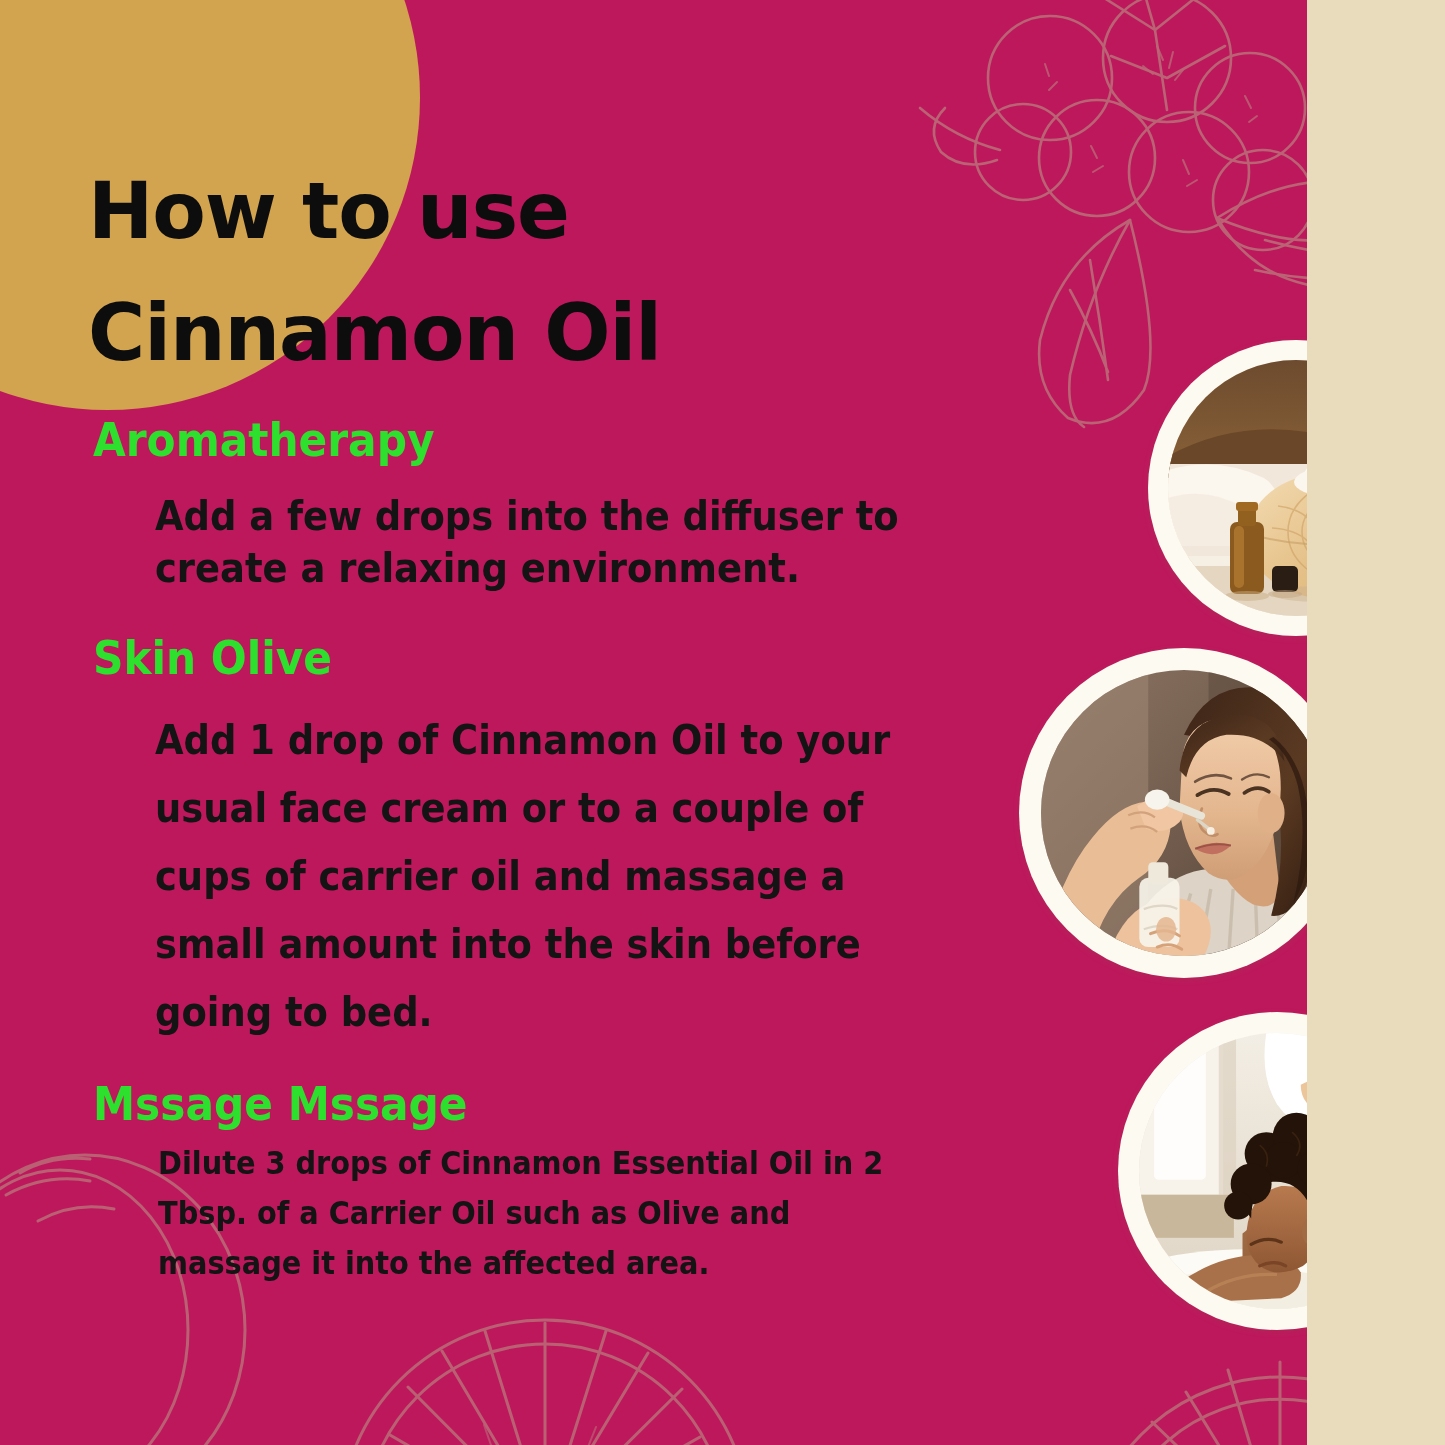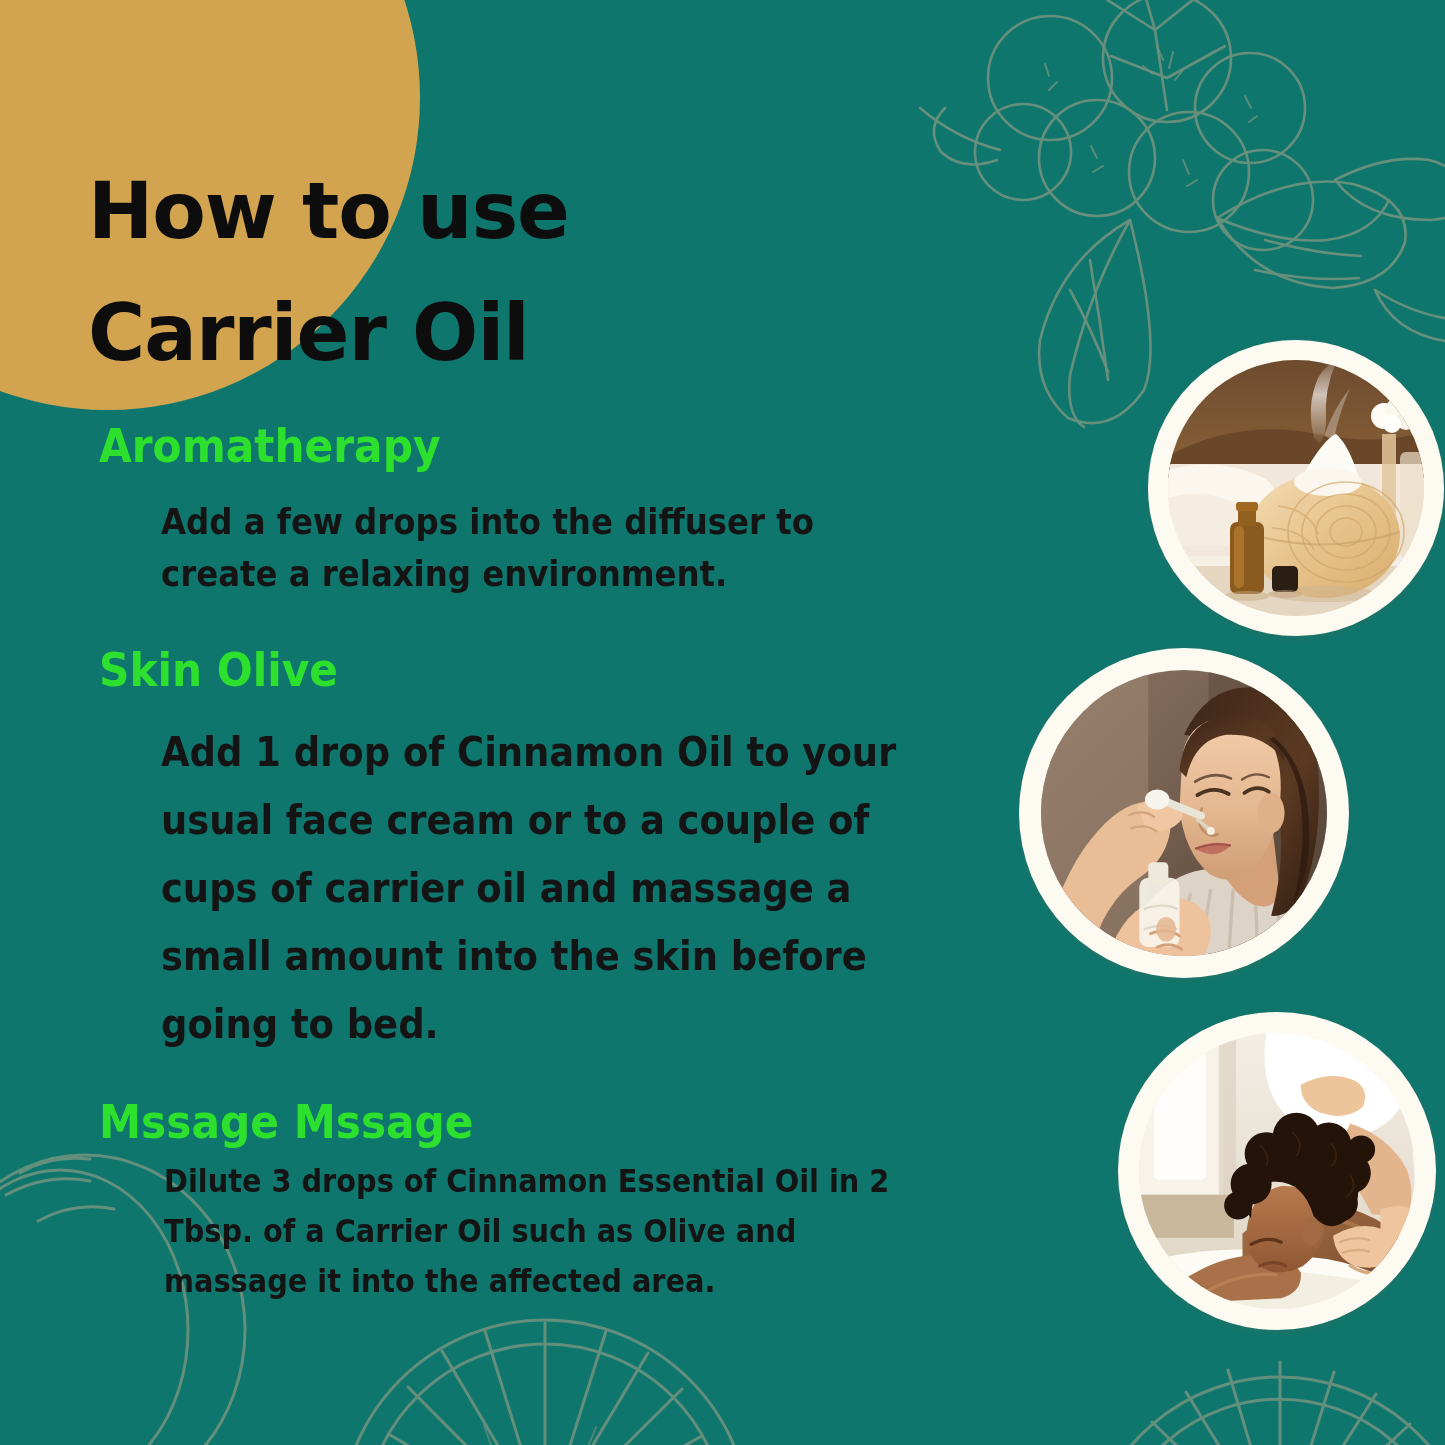--- a/index.html
+++ b/index.html
@@ -4,22 +4,22 @@
 <style>
   html,body{margin:0;padding:0;}
   body{
     width:1445px;height:1445px;
     background:#e9dcbd;
     font-family:"Liberation Sans", sans-serif;
     overflow:hidden;
   }
   #poster{
     position:relative;
-    width:1445px;height:1445px;
-    background:#0f766e;
+    width:1307px;height:1445px;
+    background:#be185d;
     overflow:hidden;
   }
 
   
   .wm{position:absolute;pointer-events:none;}
   #wm-botanical{ top:-40px; left:905px; width:560px; height:470px; opacity:.55;}
   #wm-citrus-left{ left:-90px; top:1125px; width:420px; height:400px; opacity:.5;}
   #wm-citrus-slice{ left:330px; top:1235px; width:430px; height:300px; opacity:.5;}
   #wm-citrus-right{ left:1080px; top:1300px; width:400px; height:250px; opacity:.5;}
 
@@ -39,38 +39,38 @@
     font-weight:bold;
     font-size:78px;
     line-height:122px;
     color:#0d0d0d;
     letter-spacing:-1px;
     white-space:nowrap;
   }
 
   
   #sections{position:absolute;left:85px;top:404px;width:840px;}
-  .section{margin:14px;}
+  .section{margin:8px;}
   .sec-heading{
     font-family:"DejaVu Sans Condensed","DejaVu Sans", sans-serif;
     font-weight:bold;
     font-size:47px;
     line-height:56px;
     color:#2ee02e;
     margin:0;
     white-space:nowrap;
   }
   .sec-body{
     font-family:"DejaVu Sans Condensed","DejaVu Sans", sans-serif;
     font-weight:bold;
     color:#141414;
     margin:0;
     padding-left:62px;
   }
-  #sec-aroma .sec-body{font-size:36px;line-height:52px;padding-top:22px;}
+  #sec-aroma .sec-body{font-size:41px;line-height:52px;padding-top:22px;}
   #sec-aroma{padding-bottom:28px;}
   #sec-skin .sec-heading{padding-top:0;}
   #sec-skin .sec-body{font-size:41px;line-height:68px;padding-top:20px;}
   #sec-skin{padding-bottom:22px;}
   #sec-massage .sec-body{font-size:32px;line-height:50px;padding-top:6px;padding-left:65px;}
 
   
   .photo-circle{
     position:absolute;
     border-radius:50%;
@@ -189,21 +189,21 @@
         </g>
         <path d="M200 245 m-24 -10 a24 13 0 0 1 48 0"></path>
       </g>
     </svg>
   </div>
 
   <div id="gold-circle"></div>
 
   <div id="headline">
     <div class="headline-line">How to use</div>
-    <div class="headline-line">Carrier Oil</div>
+    <div class="headline-line">Cinnamon Oil</div>
   </div>
 
   <div id="sections">
 
     <div class="section" id="sec-aroma">
       <div class="sec-heading">Aromatherapy</div>
       <div class="sec-body">Add a few drops into the diffuser to create a relaxing environment.</div>
     </div>
 
     <div class="section" id="sec-skin">

